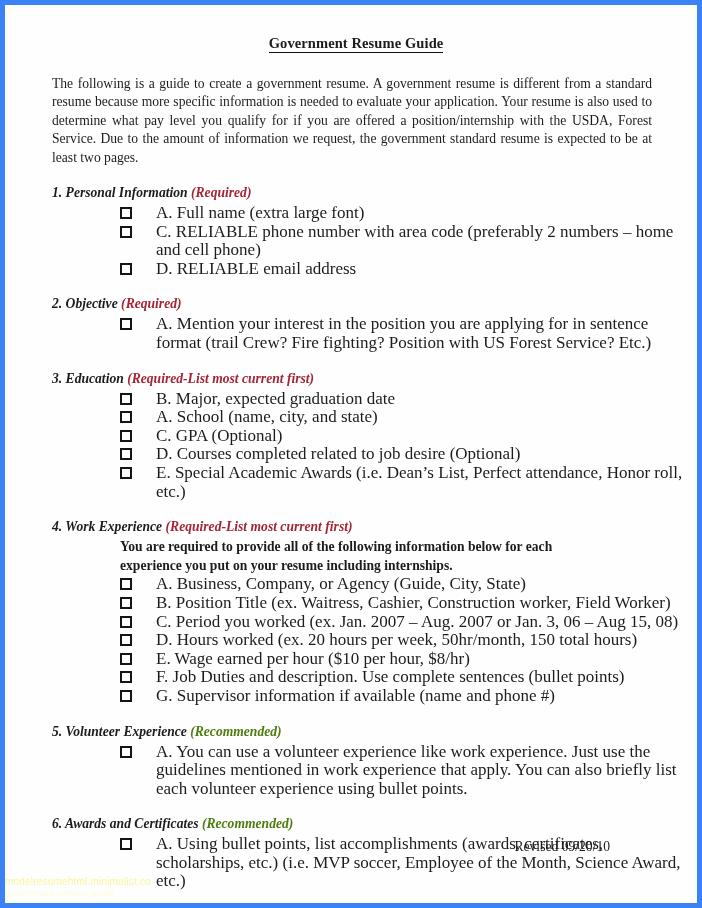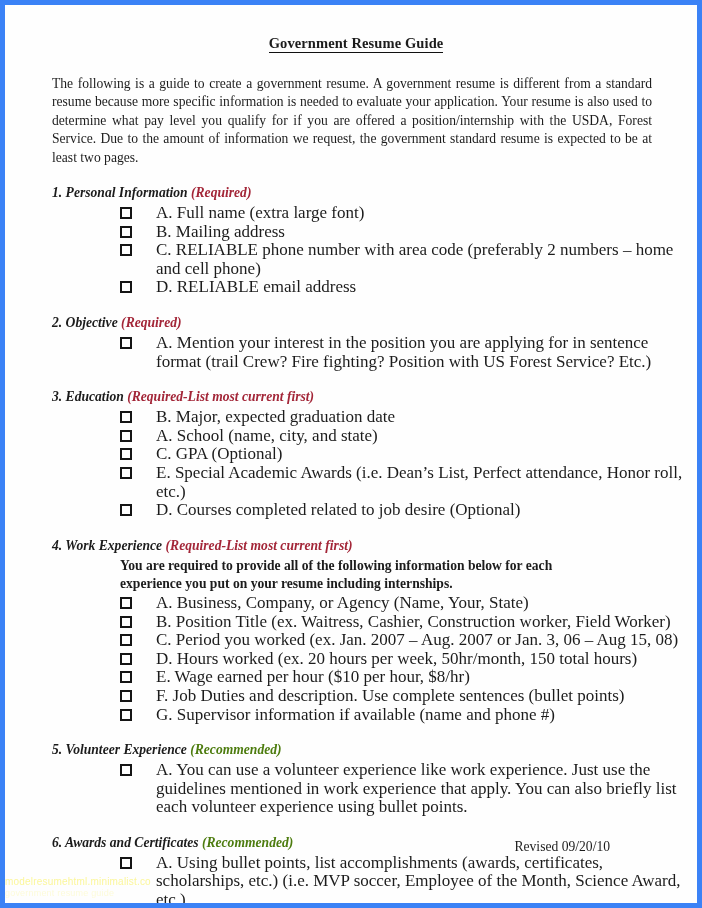--- a/index.html
+++ b/index.html
@@ -122,24 +122,20 @@
     <div id="sections-root">
         <div class="section">
           <div class="sec-head"><span>1.</span> <span>Personal Information</span> <span class="qual">(Required)</span></div>
           <div class="sec-body">
             <div class="item">
               <span class="box"></span>
               <span class="txt">A. Full name (extra large font)</span>
             </div>
             <div class="item">
               <span class="box"></span>
-              <span class="txt">B. Mailing address</span>
-            </div>
-            <div class="item">
-              <span class="box"></span>
               <span class="txt">C. RELIABLE phone number with area code (preferably 2 numbers – home and cell phone)</span>
             </div>
             <div class="item">
               <span class="box"></span>
               <span class="txt">D. RELIABLE email address</span>
             </div>
           </div>
         </div>
         <div class="section">
           <div class="sec-head"><span>2.</span> <span>Objective</span> <span class="qual">(Required)</span></div>
@@ -160,35 +156,35 @@
             <div class="item">
               <span class="box"></span>
               <span class="txt">A. School (name, city, and state)</span>
             </div>
             <div class="item">
               <span class="box"></span>
               <span class="txt">C. GPA (Optional)</span>
             </div>
             <div class="item">
               <span class="box"></span>
+              <span class="txt">D. Courses completed related to job desire (Optional)</span>
+            </div>
+            <div class="item">
+              <span class="box"></span>
               <span class="txt">E. Special Academic Awards (i.e. Dean’s List, Perfect attendance, Honor roll, etc.)</span>
             </div>
-            <div class="item">
-              <span class="box"></span>
-              <span class="txt">D. Courses completed related to job desire (Optional)</span>
-            </div>
           </div>
         </div>
         <div class="section">
           <div class="sec-head"><span>4.</span> <span>Work Experience</span> <span class="qual">(Required-List most current first)</span></div>
           <div class="sec-body">
             <div class="note">You are required to provide all of the following information below for each experience you put on your resume including internships.</div>
             <div class="item">
               <span class="box"></span>
-              <span class="txt">A. Business, Company, or Agency (Name, Your, State)</span>
+              <span class="txt">A. Business, Company, or Agency (Guide, City, State)</span>
             </div>
             <div class="item">
               <span class="box"></span>
               <span class="txt">B. Position Title (ex. Waitress, Cashier, Construction worker, Field Worker)</span>
             </div>
             <div class="item">
               <span class="box"></span>
               <span class="txt">C. Period you worked (ex. Jan. 2007 – Aug. 2007 or Jan. 3, 06 – Aug 15, 08)</span>
             </div>
             <div class="item">

